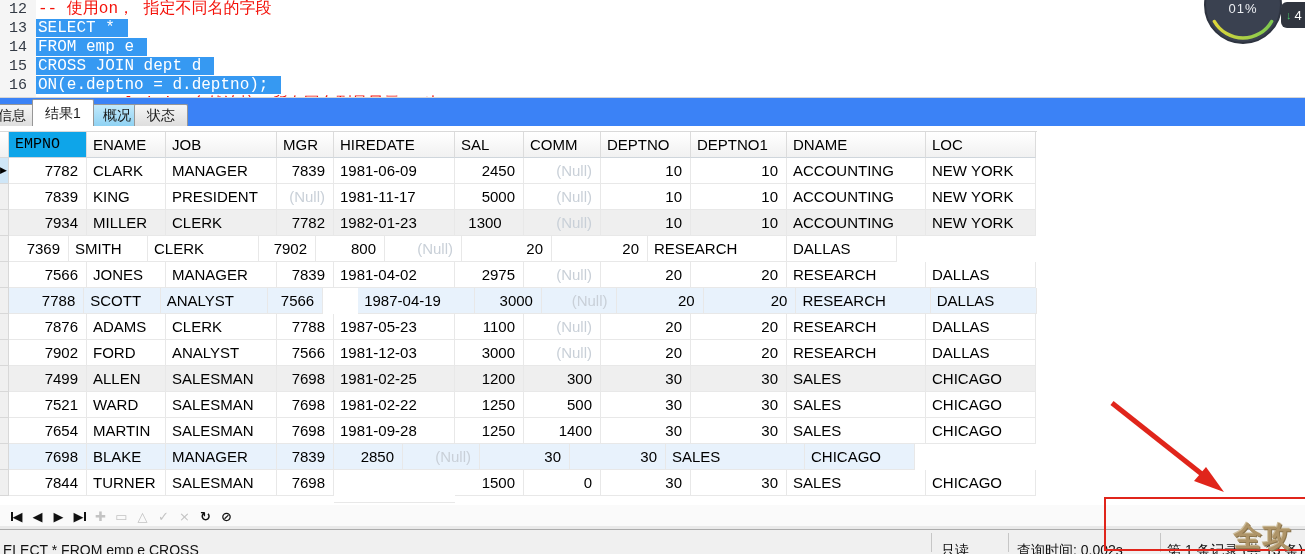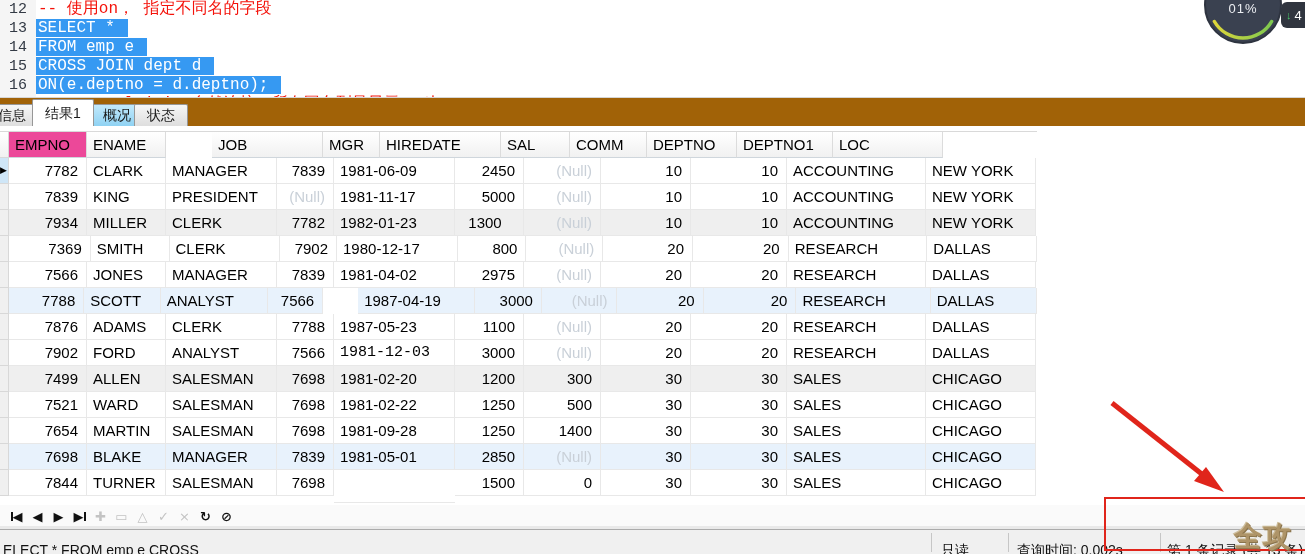--- a/index.html
+++ b/index.html
@@ -12,39 +12,39 @@
   .editor{position:absolute;left:0;top:0;width:1305px;height:97px;background:#fff;overflow:hidden;}
   .ed-line{position:relative;height:19px;line-height:19px;white-space:pre;
     font-family:"Liberation Mono","DejaVu Sans Mono",monospace;font-size:16px;}
   .ed-gutter{display:inline-block;width:27px;text-align:right;padding-right:9px;
     color:#333a45;background:#f5f5f5;font-family:"Liberation Mono",monospace;font-size:15px;}
   .ed-code{padding-left:2px;color:#16324f;}
   .ed-line.comment .ed-code{color:#f4120a;}
   .ed-line.selected .ed-code{background:#3699f2;color:#ffffff;padding-right:13px;}
   .caret{display:inline-block;width:2px;height:15px;background:#000;vertical-align:-2px;margin-right:-2px;}
   
-  .tabstrip{position:absolute;left:0;top:97px;width:1305px;height:29px;background:#a16207;
+  .tabstrip{position:absolute;left:0;top:97px;width:1305px;height:29px;background:#3b82f6;
     border-top:1px solid #d6d6d6;box-sizing:border-box;}
   .tab{position:absolute;bottom:0;height:22px;line-height:21px;padding:0 12px;
     font-size:14px;color:#1a1a1a;background:linear-gradient(#f6f6f6,#dedede);
     border:1px solid #979797;border-bottom:none;border-radius:2px 2px 0 0;box-sizing:border-box;}
   .tab.active{height:27px;line-height:26px;background:#ffffff;z-index:2;}
   .tab.hilite{background:linear-gradient(#c2e9fb,#8fd2f3);}
   .tab.cut{border-left:none;border-radius:0;padding-left:4px;}
   
   .grid{position:absolute;left:0;top:131px;width:1037px;border-top:1px solid #d9d9d9;
     font-size:15px;color:#000;}
   .g-row{display:flex;height:26px;line-height:25px;}
   .g-cell{box-sizing:border-box;border-right:1px solid #e8e8e8;border-bottom:1px solid #e8e8e8;
     overflow:hidden;white-space:nowrap;}
   .g-cell.r{text-align:right;padding-right:8px;}
   .g-cell.l{text-align:left;padding-left:6px;}
   .g-head .g-cell{background:linear-gradient(#ffffff,#f1f1f1);border-right:1px solid #dcdcdc;
     border-bottom:1px solid #cfd6dc;text-align:left;padding-left:6px;}
-  .g-head .g-cell.colsel{background:#ec4899;}
+  .g-head .g-cell.colsel{background:#0ea5e9;font-family:Liberation Mono, monospace;}
   .g-sel{width:9px;background:#f0f0f0;border-right:1px solid #d8d8d8;border-bottom:1px solid #d8d8d8;
     box-sizing:border-box;font-size:9px;line-height:24px;color:#000;overflow:hidden;}
   .g-row.cur .g-sel{background:#cfe6f7;}
   .g-row.gray .g-cell{background:#efefef;}
   .g-row.blue .g-cell{background:#e8f2fc;}
   .nullv{color:#c9d0d8;}
   
   .toolbar{position:absolute;left:0;top:505px;width:1305px;height:23px;background:#fafafa;
     display:flex;align-items:center;padding-left:6px;box-sizing:border-box;
     border-bottom:1px solid #d7d7d7;}
@@ -93,27 +93,28 @@
     <div class="tab active" style="left: 32px; min-width: 57px; box-sizing: border-box;">结果1</div>
     <div class="tab hilite" style="left: 90px; min-width: 42px; box-sizing: border-box;">概况</div>
     <div class="tab " style="left: 134px; min-width: 46px; box-sizing: border-box;">状态</div>
   </div>
 
 <div class="grid">
     <div class="g-row g-head">
       <div class="g-sel" style="background: linear-gradient(rgb(255, 255, 255), rgb(241, 241, 241));"></div>
       <div class="g-cell colsel" style="width: 78px;">EMPNO</div>
       <div class="g-cell" style="width: 79px;">ENAME</div>
-      <div class="g-cell" style="width: 111px; margin-left: 46px;">JOB</div>
+      <div class="g-cell" style="width: 111px;">JOB</div>
       <div class="g-cell" style="width: 57px;">MGR</div>
       <div class="g-cell" style="width: 121px;">HIREDATE</div>
       <div class="g-cell" style="width: 69px;">SAL</div>
       <div class="g-cell" style="width: 77px;">COMM</div>
       <div class="g-cell" style="width: 90px;">DEPTNO</div>
       <div class="g-cell" style="width: 96px;">DEPTNO1</div>
+      <div class="g-cell" style="width: 139px;">DNAME</div>
       <div class="g-cell" style="width: 110px;">LOC</div>
     </div>
     <div class="g-row cur">
       <div class="g-sel">▶</div>
       <div class="g-cell r" style="width: 78px;">7782</div>
       <div class="g-cell l" style="width: 79px;">CLARK</div>
       <div class="g-cell l" style="width: 111px;">MANAGER</div>
       <div class="g-cell r" style="width: 57px;">7839</div>
       <div class="g-cell l" style="width: 121px;">1981-06-09</div>
       <div class="g-cell r" style="width: 69px;">2450</div>
@@ -146,25 +147,24 @@
       <div class="g-cell l" style="width: 121px;">1982-01-23</div>
       <div class="g-cell r" style="width: 69px; text-align: center;">1300</div>
       <div class="g-cell r" style="width: 77px;"><span class="nullv">(Null)</span></div>
       <div class="g-cell r" style="width: 90px;">10</div>
       <div class="g-cell r" style="width: 96px;">10</div>
       <div class="g-cell l" style="width: 139px;">ACCOUNTING</div>
       <div class="g-cell l" style="width: 110px;">NEW YORK</div>
     </div>
     <div class="g-row ">
       <div class="g-sel"></div>
-      <div class="g-cell r" style="width: 82px;">7369</div>
+      <div class="g-cell r" style="width: 60px;">7369</div>
       <div class="g-cell l" style="width: 79px;">SMITH</div>
       <div class="g-cell l" style="width: 111px;">CLERK</div>
       <div class="g-cell r" style="width: 57px;">7902</div>
-      <div class="g-cell l" style="width: 121px;">1980-12-17</div>
       <div class="g-cell r" style="width: 69px;">800</div>
       <div class="g-cell r" style="width: 77px;"><span class="nullv">(Null)</span></div>
       <div class="g-cell r" style="width: 90px;">20</div>
       <div class="g-cell r" style="width: 96px;">20</div>
       <div class="g-cell l" style="width: 139px;">RESEARCH</div>
       <div class="g-cell l" style="width: 110px;">DALLAS</div>
     </div>
     <div class="g-row ">
       <div class="g-sel"></div>
       <div class="g-cell r" style="width: 78px;">7566</div>
@@ -206,35 +206,35 @@
       <div class="g-cell r" style="width: 96px;">20</div>
       <div class="g-cell l" style="width: 139px;">RESEARCH</div>
       <div class="g-cell l" style="width: 110px;">DALLAS</div>
     </div>
     <div class="g-row ">
       <div class="g-sel"></div>
       <div class="g-cell r" style="width: 78px;">7902</div>
       <div class="g-cell l" style="width: 79px;">FORD</div>
       <div class="g-cell l" style="width: 111px;">ANALYST</div>
       <div class="g-cell r" style="width: 57px;">7566</div>
-      <div class="g-cell l" style="width: 121px; font-family: Liberation Mono, monospace;">1981-12-03</div>
+      <div class="g-cell l" style="width: 121px;">1981-12-03</div>
       <div class="g-cell r" style="width: 69px;">3000</div>
       <div class="g-cell r" style="width: 77px;"><span class="nullv">(Null)</span></div>
       <div class="g-cell r" style="width: 90px;">20</div>
       <div class="g-cell r" style="width: 96px;">20</div>
       <div class="g-cell l" style="width: 139px;">RESEARCH</div>
       <div class="g-cell l" style="width: 110px;">DALLAS</div>
     </div>
     <div class="g-row gray">
       <div class="g-sel"></div>
       <div class="g-cell r" style="width: 78px;">7499</div>
       <div class="g-cell l" style="width: 79px;">ALLEN</div>
       <div class="g-cell l" style="width: 111px;">SALESMAN</div>
       <div class="g-cell r" style="width: 57px;">7698</div>
-      <div class="g-cell l" style="width: 121px;">1981-02-20</div>
+      <div class="g-cell l" style="width: 121px;">1981-02-25</div>
       <div class="g-cell r" style="width: 69px;">1200</div>
       <div class="g-cell r" style="width: 77px;">300</div>
       <div class="g-cell r" style="width: 90px;">30</div>
       <div class="g-cell r" style="width: 96px;">30</div>
       <div class="g-cell l" style="width: 139px;">SALES</div>
       <div class="g-cell l" style="width: 110px;">CHICAGO</div>
     </div>
     <div class="g-row ">
       <div class="g-sel"></div>
       <div class="g-cell r" style="width: 78px;">7521</div>
@@ -262,21 +262,20 @@
       <div class="g-cell r" style="width: 96px;">30</div>
       <div class="g-cell l" style="width: 139px;">SALES</div>
       <div class="g-cell l" style="width: 110px;">CHICAGO</div>
     </div>
     <div class="g-row blue">
       <div class="g-sel"></div>
       <div class="g-cell r" style="width: 78px;">7698</div>
       <div class="g-cell l" style="width: 79px;">BLAKE</div>
       <div class="g-cell l" style="width: 111px;">MANAGER</div>
       <div class="g-cell r" style="width: 57px;">7839</div>
-      <div class="g-cell l" style="width: 121px;">1981-05-01</div>
       <div class="g-cell r" style="width: 69px;">2850</div>
       <div class="g-cell r" style="width: 77px;"><span class="nullv">(Null)</span></div>
       <div class="g-cell r" style="width: 90px;">30</div>
       <div class="g-cell r" style="width: 96px;">30</div>
       <div class="g-cell l" style="width: 139px;">SALES</div>
       <div class="g-cell l" style="width: 110px;">CHICAGO</div>
     </div>
     <div class="g-row ">
       <div class="g-sel"></div>
       <div class="g-cell r" style="width: 78px;">7844</div>

